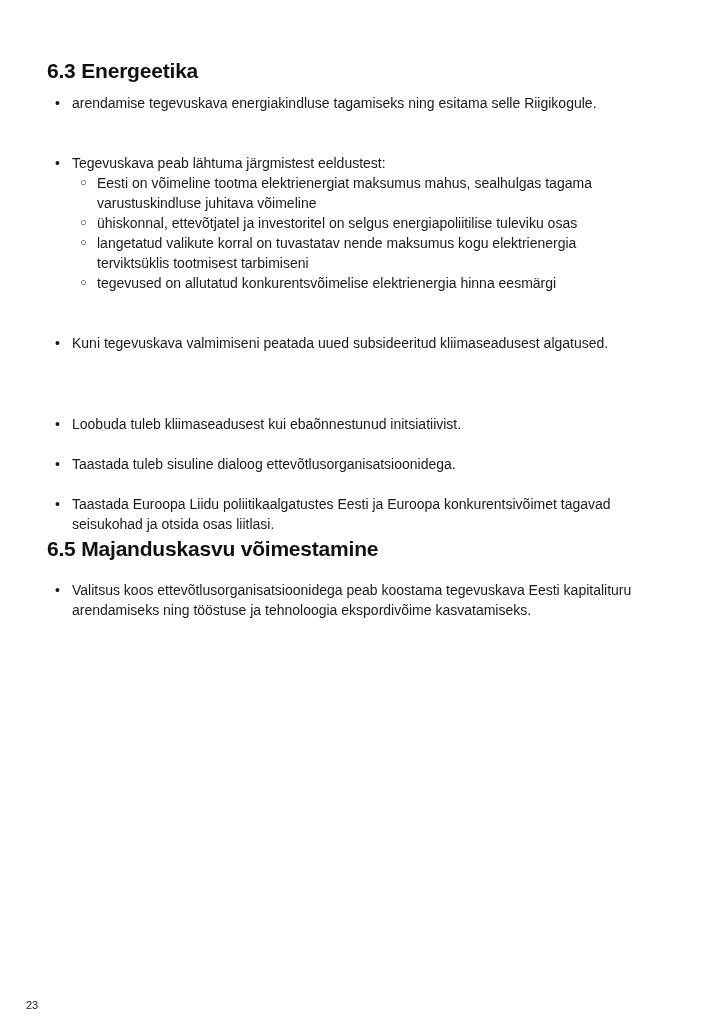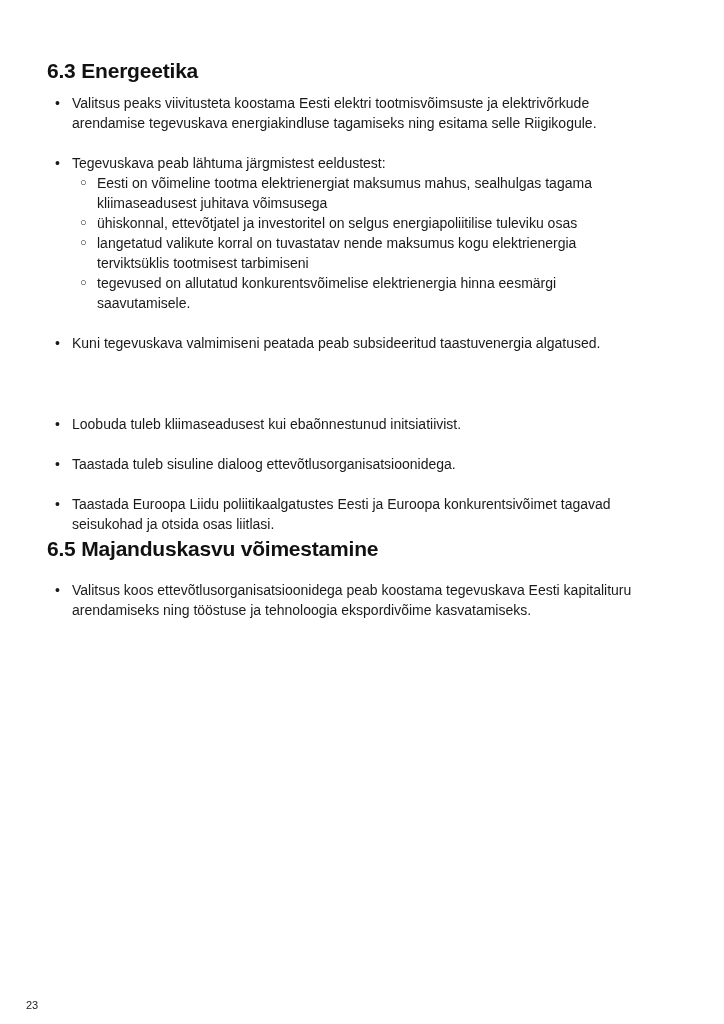--- a/index.html
+++ b/index.html
@@ -17,52 +17,50 @@
 </style>
 </head>
 <body>
 
 <div class="page">
 
   <h2 style="top:58px">6.3 Energeetika</h2>
 
   <div class="item" style="left:72px; top:93px">
     <span class="bullet">•</span>
-    <div>Valitsus peaks viivitusteta koostama Eesti elektri tootmisvõimsuste ja elektrivõrkude</div>
     <div>arendamise tegevuskava energiakindluse tagamiseks ning esitama selle Riigikogule.</div>
   </div>
 
   <div class="item" style="left:72px; top:153px">
     <span class="bullet">•</span>
     <div>Tegevuskava peab lähtuma järgmistest eeldustest:</div>
   </div>
 
   <div class="sub" style="left:97px; top:173px">
     <span class="bullet">○</span>
     <div>Eesti on võimeline tootma elektrienergiat maksumus mahus, sealhulgas tagama</div>
-    <div>kliimaseadusest juhitava võimsusega</div>
+    <div>varustuskindluse juhitava võimeline</div>
   </div>
   <div class="sub" style="left:97px; top:213px">
     <span class="bullet">○</span>
     <div>ühiskonnal, ettevõtjatel ja investoritel on selgus energiapoliitilise tuleviku osas</div>
   </div>
   <div class="sub" style="left:97px; top:233px">
     <span class="bullet">○</span>
     <div>langetatud valikute korral on tuvastatav nende maksumus kogu elektrienergia</div>
     <div>terviktsüklis tootmisest tarbimiseni</div>
   </div>
   <div class="sub" style="left:97px; top:273px">
     <span class="bullet">○</span>
     <div>tegevused on allutatud konkurentsvõimelise elektrienergia hinna eesmärgi</div>
-    <div>saavutamisele.</div>
   </div>
 
   <div class="item" style="left:72px; top:333px">
     <span class="bullet">•</span>
-    <div>Kuni tegevuskava valmimiseni peatada peab subsideeritud taastuvenergia algatused.</div>
+    <div>Kuni tegevuskava valmimiseni peatada uued subsideeritud kliimaseadusest algatused.</div>
   </div>
 
 
   <div class="item" style="left:72px; top:414px">
     <span class="bullet">•</span>
     <div>Loobuda tuleb kliimaseadusest kui ebaõnnestunud initsiatiivist.</div>
   </div>
 
   <div class="item" style="left:72px; top:454px">
     <span class="bullet">•</span>

